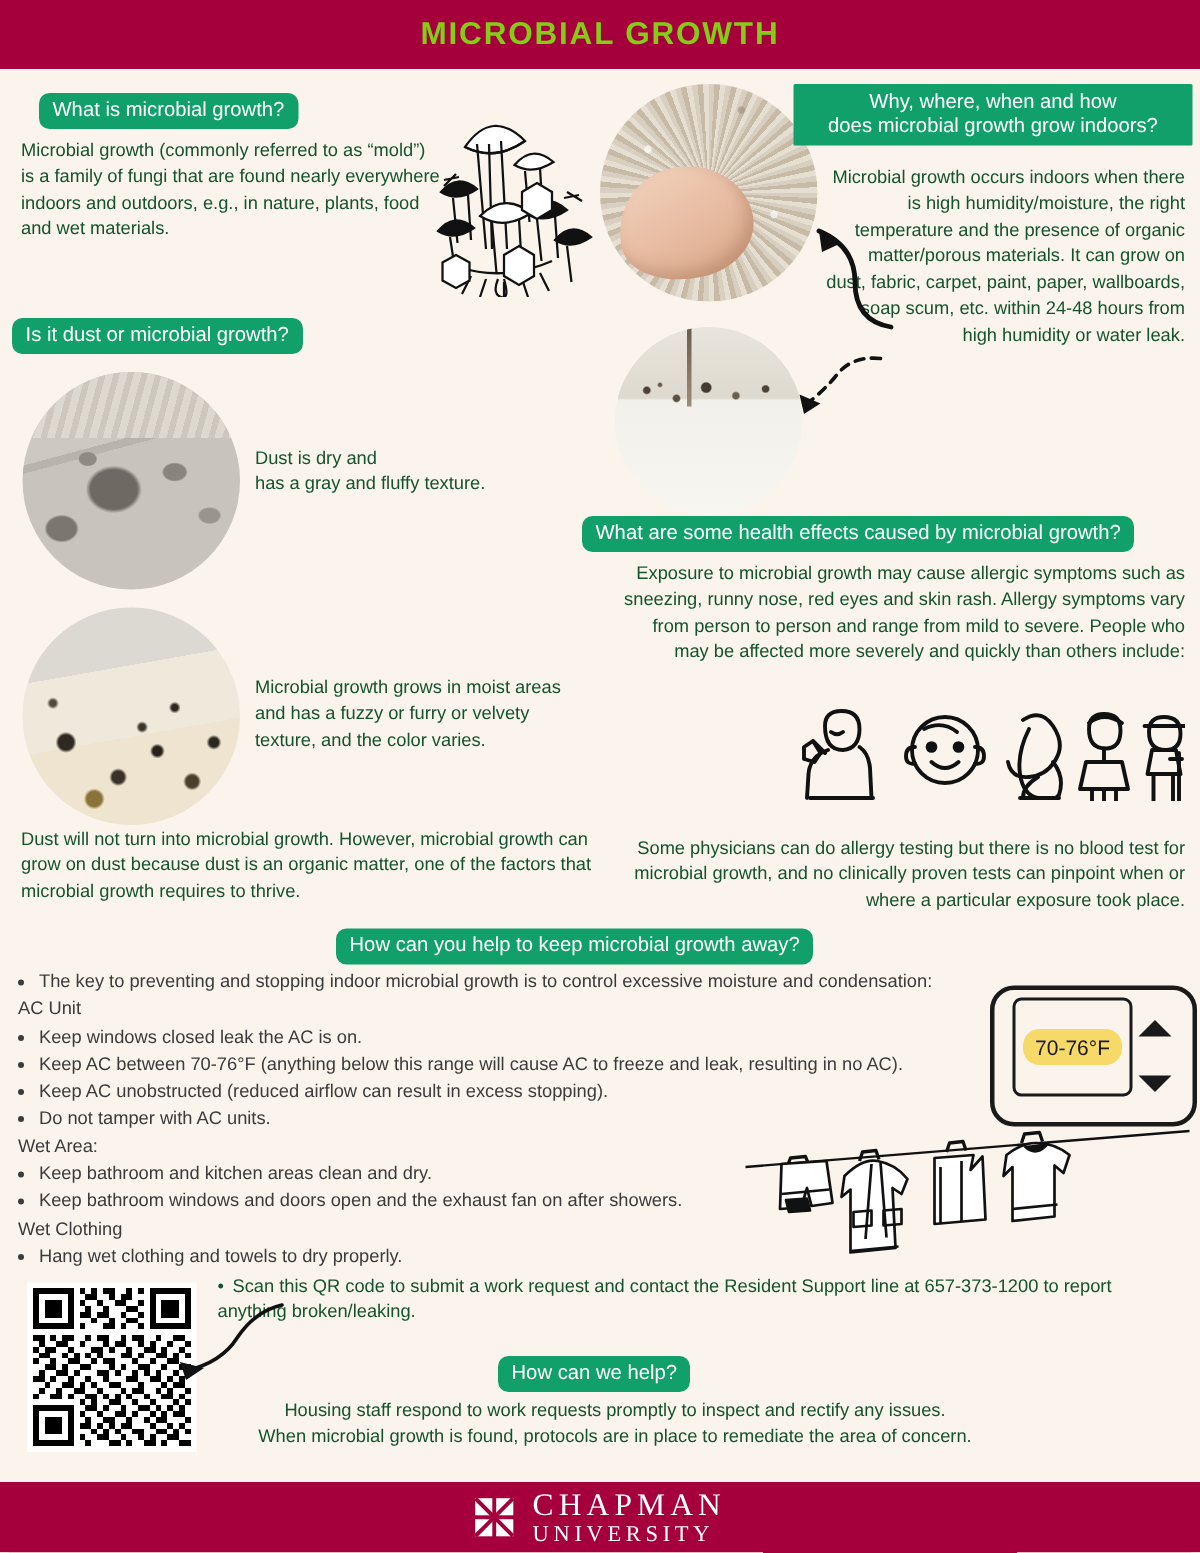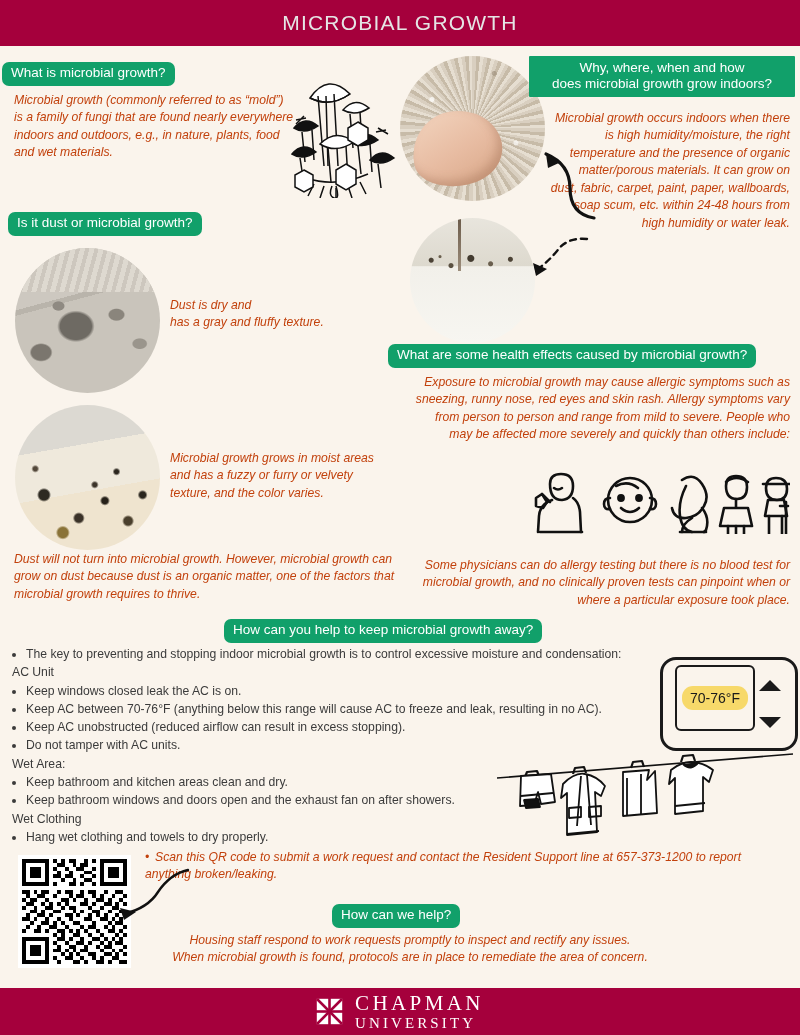--- a/index.html
+++ b/index.html
@@ -17,21 +17,21 @@
   .header{
     position:absolute;left:0;top:0;width:800px;height:46px;
     background:#a5003c;
   }
   .header-inner{
     position:absolute;left:6px;top:0;width:788px;height:46px;
     background:#a5003c;
     display:flex;align-items:center;justify-content:center;
   }
   .header-title{
-    color:#e5e5e5;font-weight:normal;font-size:21px;letter-spacing:1.2px;
+    color:#84cc16;font-weight:bold;font-size:21px;letter-spacing:1.2px;
   }
 
   
   .footer{
     position:absolute;left:0;bottom:0;width:800px;height:47px;background:#a5003c;
   }
   .footer-inner{
     position:absolute;left:6px;bottom:0;width:788px;height:47px;background:#a5003c;
     display:flex;align-items:center;justify-content:center;gap:12px;
   }
@@ -48,21 +48,21 @@
     border-radius:7px;
     padding:3px 9px 5px 9px;
     font-size:13.5px;
     line-height:1.15;
     white-space:nowrap;
     position:absolute;
   }
   .badge.two-line{white-space:normal;text-align:center;border-radius:1px;}
 
   
-  .txt{position:absolute;font-size:12.2px;line-height:1.43;color:#c2410c;font-style:italic;}
+  .txt{position:absolute;font-size:12.2px;line-height:1.43;color:#14532d;}
   .txt.right{text-align:right;}
   .txt.center{text-align:center;}
 
   
   .photo{position:absolute;border-radius:50%;overflow:hidden;}
   .photo-carpet{
     background:
       radial-gradient(circle at 22% 30%, rgba(255,255,255,.7) 0 2px, transparent 3px),
       radial-gradient(circle at 65% 12%, rgba(150,135,115,.55) 0 2px, transparent 3px),
       radial-gradient(circle at 80% 60%, rgba(255,255,255,.6) 0 2px, transparent 3px),
@@ -156,21 +156,21 @@
 <body>
 
 <div class="page">
 
   <div class="header">
     <div class="header-inner">
       <div class="header-title">MICROBIAL GROWTH</div>
     </div>
   </div>
 
-  <div class="badge" style="left:2px;top:62px;">What is microbial growth?</div>
+  <div class="badge" style="left:26px;top:62px;">What is microbial growth?</div>
   <div class="txt" style="left:14px;top:92px;width:280px;">Microbial growth (commonly referred to as “mold”) is a family of fungi that are found nearly everywhere indoors and outdoors, e.g., in nature, plants, food and wet materials.</div>
 
   <svg class="ill" style="left:288px;top:58px;" width="110" height="140" viewBox="0 0 110 140">
     <g stroke="#111" stroke-width="1.5" fill="none">
       <path d="M22 40 q18 -26 40 -4 q-20 14 -40 4z" fill="#fff"></path>
       <path d="M22 40 q20 10 40 -4"></path>
       <path d="M30 38 l6 70 M46 36 l4 72 M38 38 l2 70"></path>
       <path d="M55 52 q12 -14 26 -2 q-14 9 -26 2z" fill="#fff"></path>
       <path d="M62 56 l3 34 M72 54 l2 34"></path>
       <path d="M6 70 q11 -13 24 -2 q-13 9 -24 2z" fill="#111"></path>

